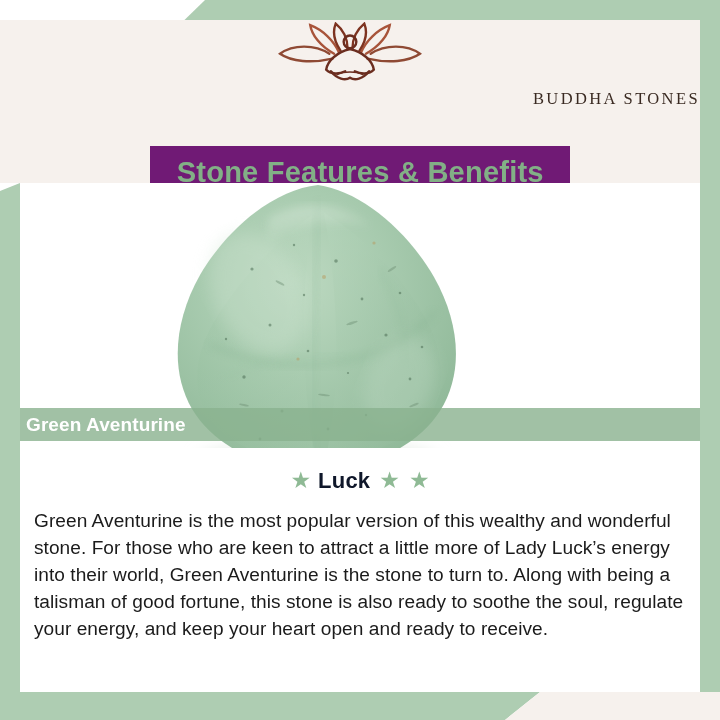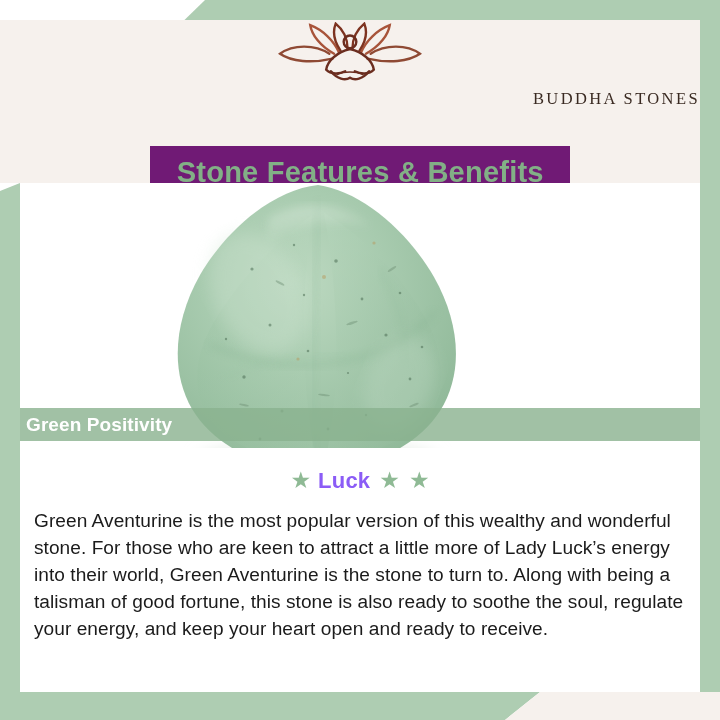--- a/index.html
+++ b/index.html
@@ -164,21 +164,21 @@
     color: #8fba95;
     font-size: 23px;
     line-height: 1;
     position: relative;
     top: -1px;
   }
   .kw-label {
     font-family: "Liberation Sans Narrow", "Liberation Sans", sans-serif;
     font-size: 22px;
     font-weight: bold;
-    color: #8b5cf6;
+    color: #0f172a;
     letter-spacing: 0.2px;
   }
 
   .description {
     margin: 13px 12px 0 14px;
     font-family: "Liberation Sans Narrow", "Liberation Sans", sans-serif;
     font-size: 19.2px;
     line-height: 27px;
     color: #1b1b1b;
     text-align: left;
@@ -318,21 +318,21 @@
         <g fill="#b79a5e" opacity=".5">
           <circle cx="176" cy="104" r="2"></circle>
             <circle cx="150" cy="186" r="1.6"></circle>
           <circle cx="226" cy="70" r="1.6"></circle>
         </g>
       </svg>
     </div>
   </div>
 
   <div class="name-band">
-    <span class="name-text">Green Positivity</span>
+    <span class="name-text">Green Aventurine</span>
   </div>
 
   <div class="body-panel">
 
     <div class="keywords">
       <span class="kw">
         <span class="star">★</span>
         <span class="kw-label">Luck</span>
       </span>
       <span class="kw">

